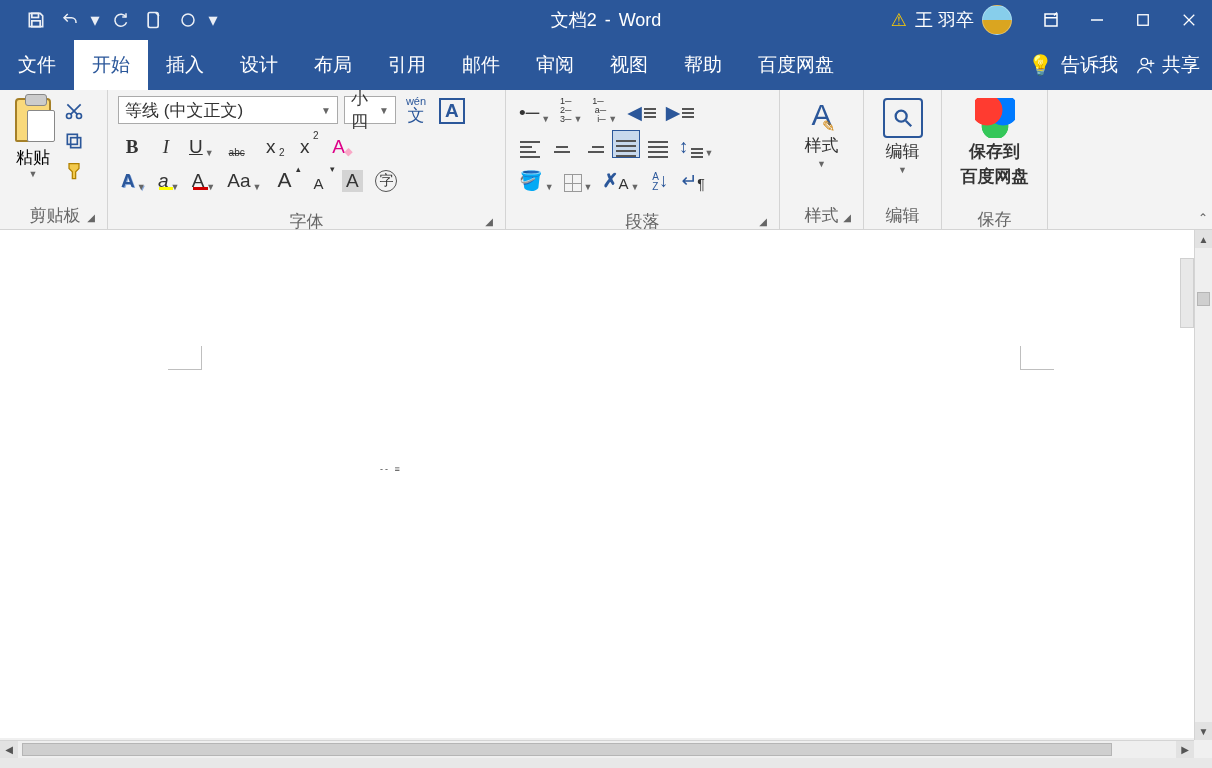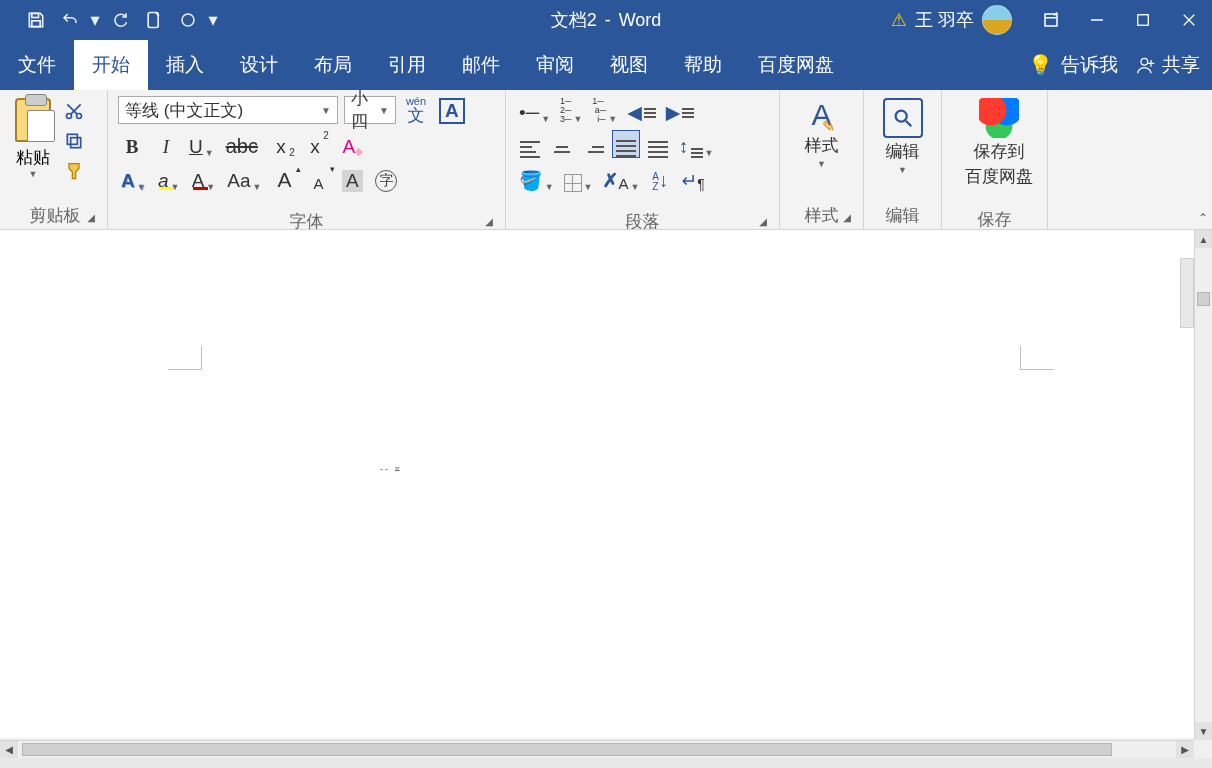--- a/index.html
+++ b/index.html
@@ -128,21 +128,21 @@
   .font-name { width:220px; }
   .font-size { width:52px; }
   .ribbon-btn {
     min-width:28px; height:28px; display:flex; align-items:flex-end; justify-content:center;
     font-size:19px; color:#333; position:relative; padding:0 3px;
   }
   .ribbon-btn.blue { color:#2b579a; }
   .ribbon-btn .sub { font-size:10px; position:absolute; bottom:0; right:0; }
   .ribbon-btn .sup { font-size:10px; position:absolute; top:0; right:0; }
   .underline-u { text-decoration: underline; }
-  .strike-abc { text-decoration: line-through; font-size:20px; }
+  .strike-abc { text-decoration: line-through; font-size:10px; }
   .color-bar { position:absolute; bottom:2px; left:4px; right:10px; height:3px; }
   .bar-yellow { background:#ffff00; }
   .bar-red { background:#d00000; }
   .box-A { border:2px solid #2b579a; color:#2b579a; padding:0 4px; font-weight:bold; }
   .wen-stack { display:flex; flex-direction:column; align-items:center; line-height:1; font-size:11px; color:#2b579a; }
   .circle-char { border:1.5px solid #555; border-radius:50%; width:22px; height:22px; display:flex; align-items:center; justify-content:center; font-size:14px; }
   .shaded-A { background:#d4d4d4; padding:0 4px; }
   .tiny-caret { font-size:9px; color:#666; margin-left:2px; }
 
   
@@ -610,21 +610,21 @@
         <div class="lbl">编辑</div>
         <span class="dd-caret">▼</span>
       </div>
     </div>
     <div class="group-label">
       <span>编辑</span>
     </div>
   </div>
 
   <div class="group" style="width:106px;">
-    <div class="group-content" style="justify-content:flex-end;">
+    <div class="group-content" style="justify-content:center;font-weight:bold;">
       <div class="big-btn">
         <div class="baidu-icon"></div>
         <div class="lbl">保存到</div>
         <div class="lbl">百度网盘</div>
       </div>
     </div>
     <div class="group-label">
       <span>保存</span>
     </div>
   </div>

